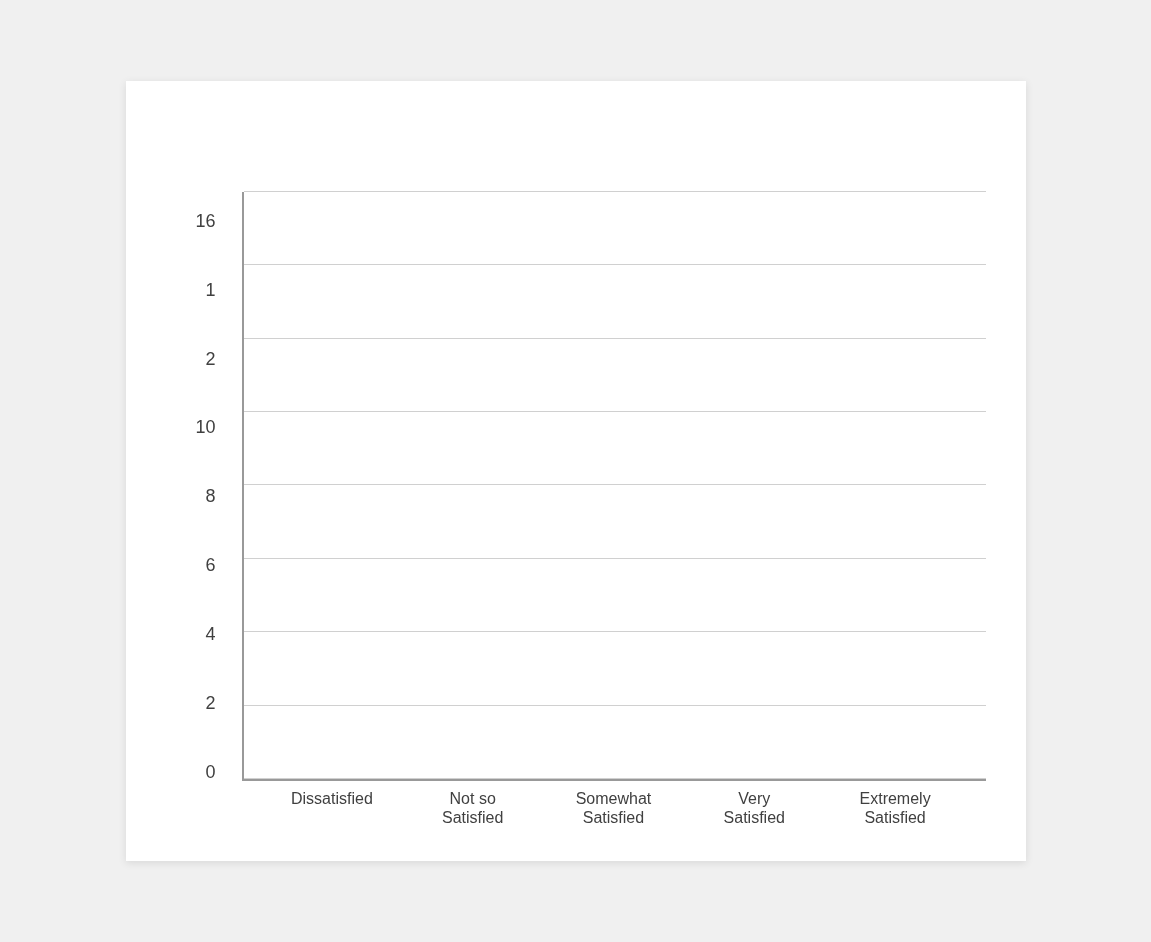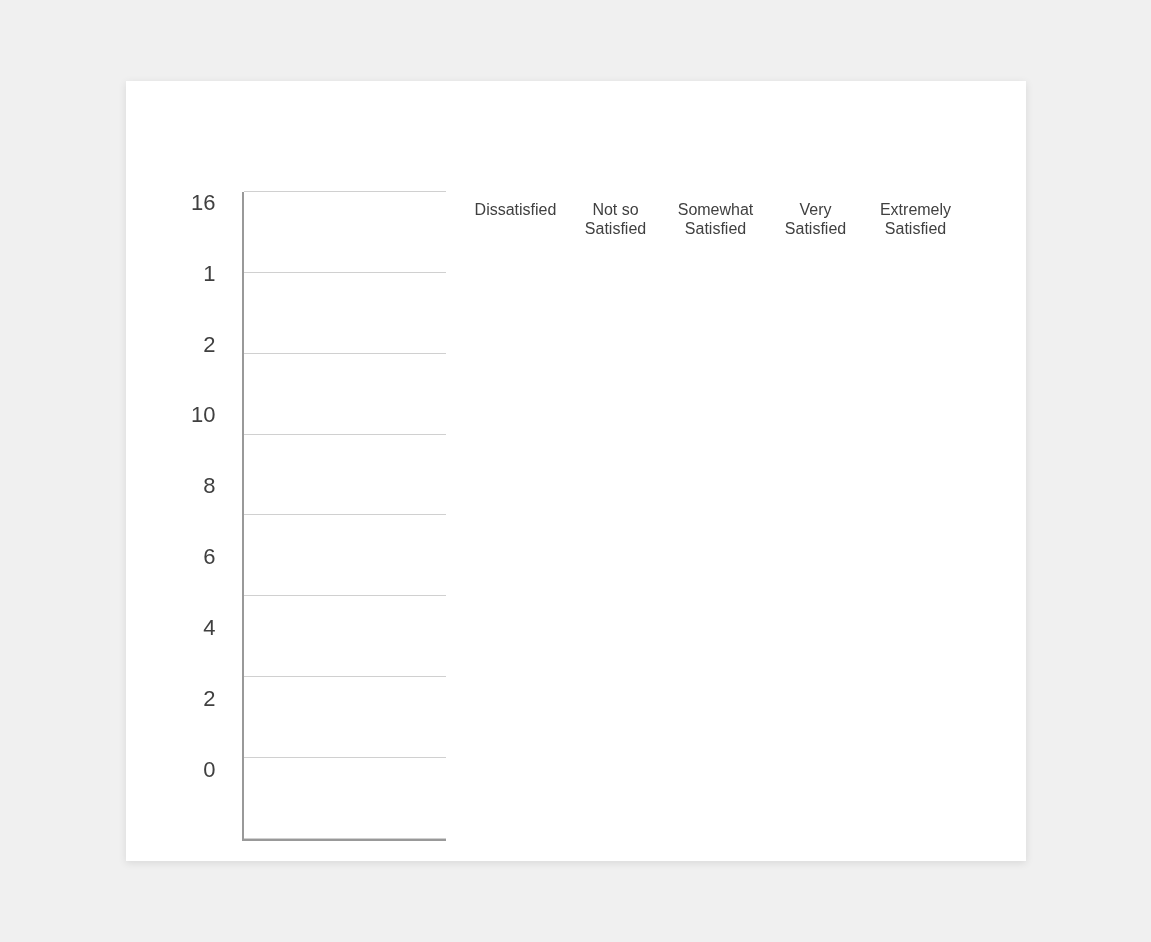--- a/index.html
+++ b/index.html
@@ -37,29 +37,30 @@
     .y-axis {
       display: flex;
       flex-direction: column-reverse;
       justify-content: space-between;
       padding-bottom: 60px;
       padding-right: 10px;
       width: 40px;
       flex-shrink: 0;
     }
     .y-label {
-      font-size: 22px;
+      font-size: 18px;
       color: #404040;
       text-align: right;
       line-height: 1;
+      margin-top: 20px;
     }
     .plot-area {
       flex: 1;
       display: flex;
-      flex-direction: row;
+      flex-direction: column;
       position: relative;
       padding-left: 16px;
     }
     .grid-lines {
       flex: 1;
       display: flex;
       flex-direction: column-reverse;
       justify-content: space-between;
       position: relative;
       border-left: 2px solid #999;

